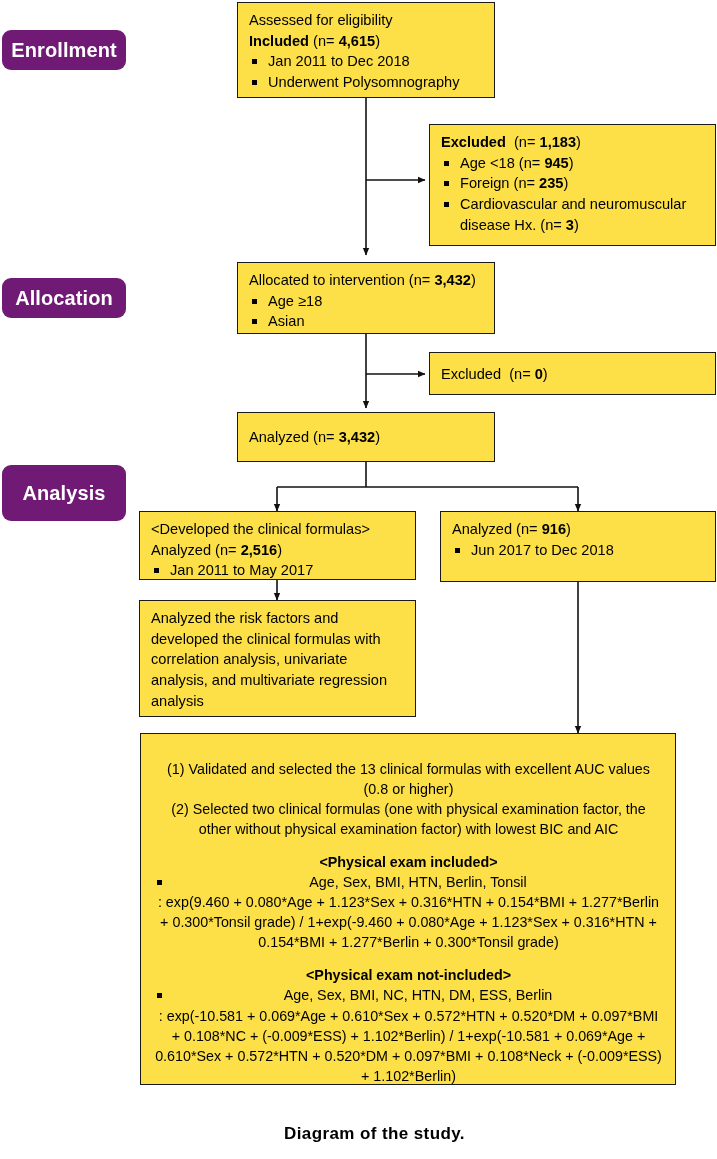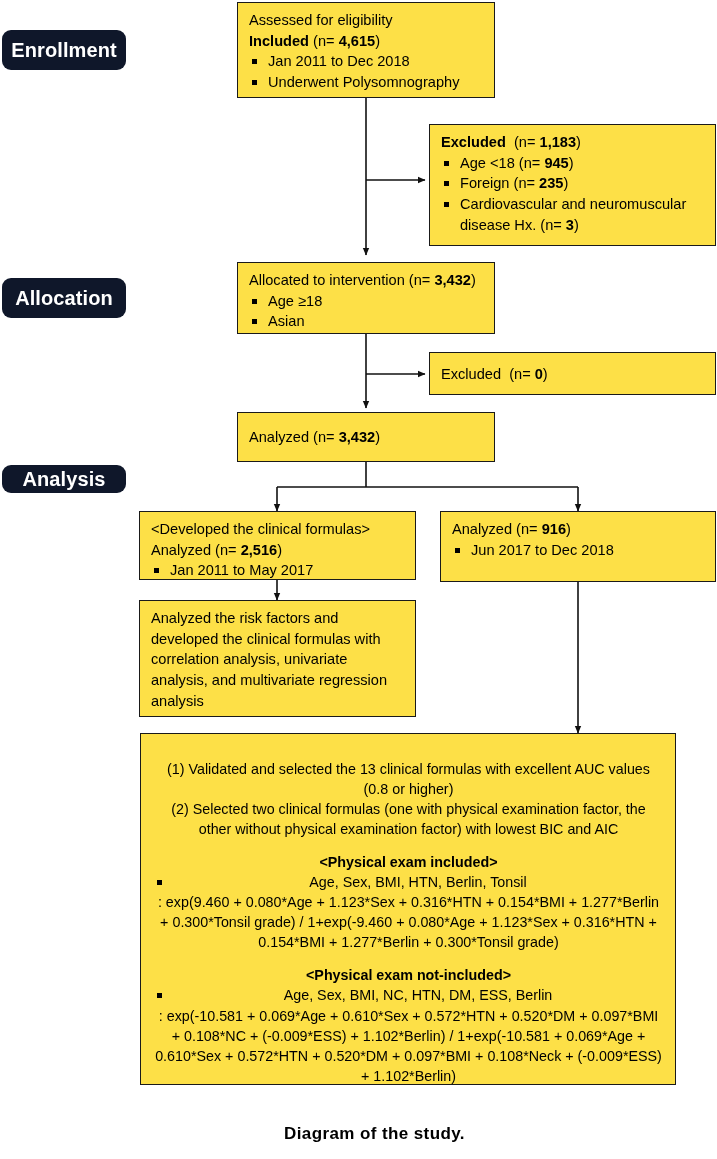--- a/index.html
+++ b/index.html
@@ -10,21 +10,21 @@
     color:#000;
     position:relative;
     overflow:hidden;
     -webkit-font-smoothing:antialiased;
   }
   #canvas{position:absolute;left:0;top:0;width:717px;height:1159px;}
 
   
   .stage{
     position:absolute;
-    background:#0f172a;
+    background:#701a75;
     color:#fff;
     border-radius:9px;
     font-weight:bold;
     font-size:20px;
     display:flex;align-items:center;justify-content:center;
     letter-spacing:0.1px;
   }
 
   
   .box{
@@ -80,21 +80,21 @@
 <div id="canvas">
 
   <div class="stage" style="left:2px;top:30px;width:124px;height:40px;">
     <span>Enrollment</span>
   </div>
 
   <div class="stage" style="left:2px;top:278px;width:124px;height:40px;">
     <span>Allocation</span>
   </div>
 
-  <div class="stage" style="left:2px;top:465px;width:124px;height:28px;">
+  <div class="stage" style="left:2px;top:465px;width:124px;height:56px;">
     <span>Analysis</span>
   </div>
 
   <svg id="wires" viewBox="0 0 717 1159">
     <defs>
       <marker id="ah" markerWidth="9" markerHeight="9" refX="7.5" refY="4" orient="auto" markerUnits="userSpaceOnUse">
         <path d="M0,0.6 L8,4 L0,7.4 z" fill="#111"></path>
       </marker>
     </defs>
     <g stroke="#111" stroke-width="1.6" fill="none">

